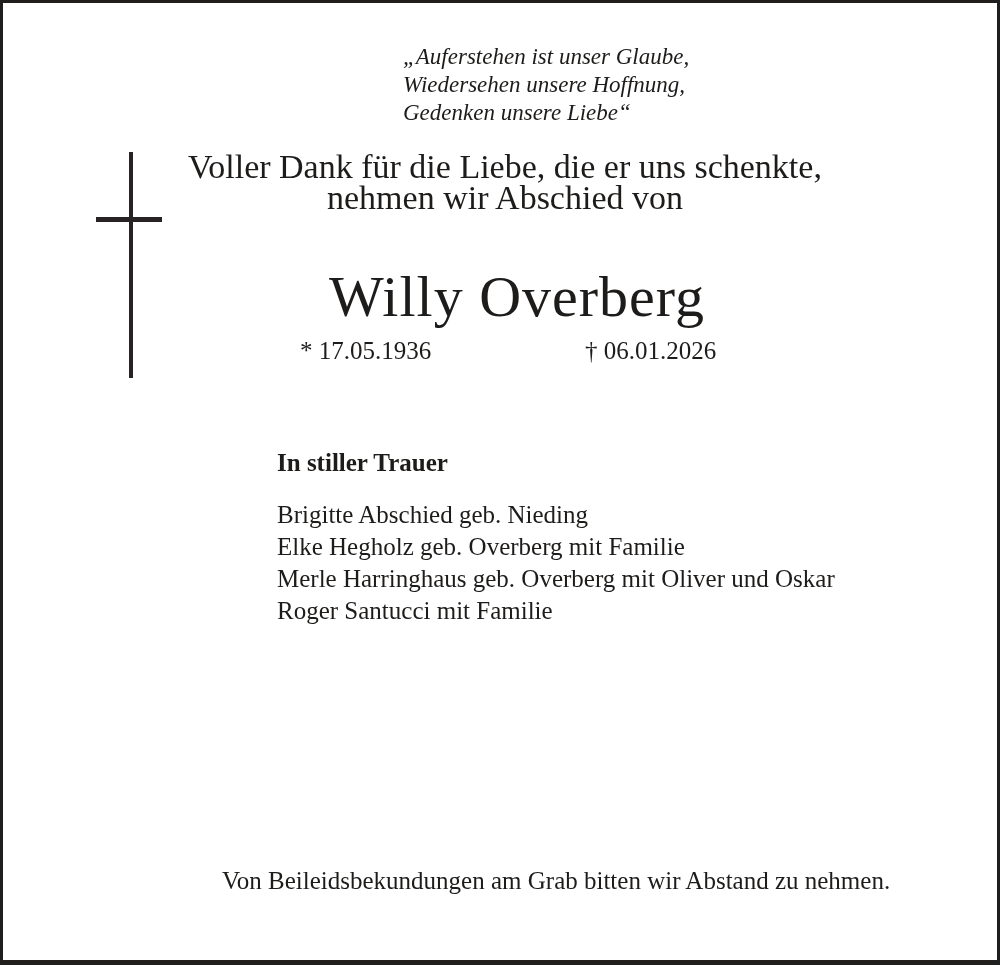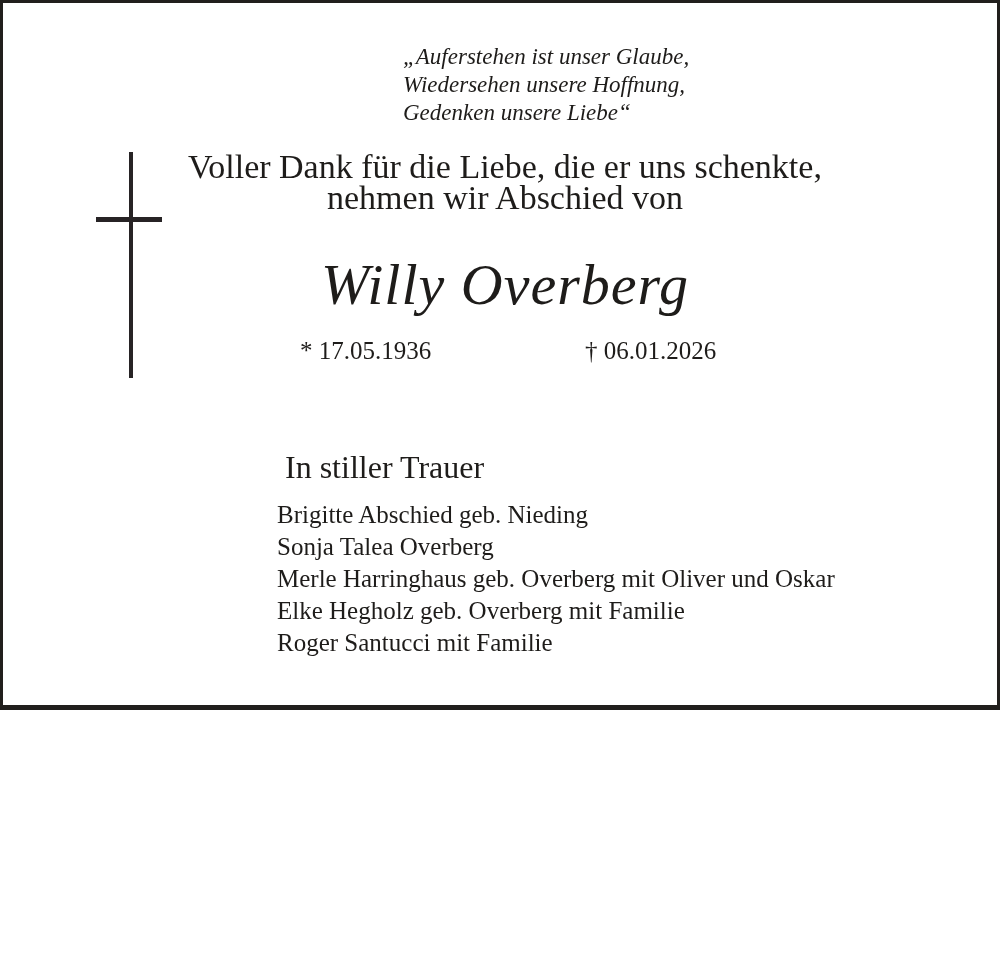--- a/index.html
+++ b/index.html
@@ -4,21 +4,21 @@
 <title>Traueranzeige</title>
 <style>
   html, body {
     margin: 0;
     padding: 0;
     background: #ffffff;
   }
   .page {
     position: relative;
     width: 1000px;
-    height: 710px;
+    height: 965px;
     box-sizing: border-box;
     background: #ffffff;
     border: 3px solid #211f1d;
     border-bottom-width: 5px;
     font-family: "Liberation Serif", "DejaVu Serif", serif;
     color: #1e1c1a;
     overflow: hidden;
   }
 
   
@@ -52,37 +52,36 @@
     text-align: center;
     font-size: 34px;
     line-height: 31px;
     white-space: pre-line;
   }
 
   .name {
     position: absolute;
     left: 147px; top: 248px;
     width: 710px;
-    margin: 0;
+    margin: 12px;
     text-align: center;
     font-size: 58px;
     font-weight: normal;
     letter-spacing: 1px;
-    font-style: italic;
   }
 
   .date { position: absolute; top: 334px; font-size: 25px; }
   .date-birth { left: 297px; }
   .date-death { left: 582px; }
 
   .mourning-header {
     position: absolute;
-    left: 282px; top: 446px;
-    font-size: 32px;
-    font-weight: normal;
+    left: 274px; top: 446px;
+    font-size: 25px;
+    font-weight: bold;
   }
   .mourners {
     position: absolute;
     left: 274px; top: 496px;
     font-size: 25px;
     line-height: 32px;
   }
 
   .funeral {
     position: absolute;
@@ -117,21 +116,21 @@
 
   <h1 class="name">Willy Overberg</h1>
 
   <span class="date date-birth">* 17.05.1936</span>
   <span class="date date-death">† 06.01.2026</span>
 
   <div class="mourning-header">In stiller Trauer</div>
 
   <div class="mourners">
     <div class="mourner">Brigitte Abschied geb. Nieding</div>
-    <div class="mourner">Sonja Talea Overberg</div>
+    <div class="mourner">Elke Hegholz geb. Overberg mit Familie</div>
     <div class="mourner">Merle Harringhaus geb. Overberg mit Oliver und Oskar</div>
-    <div class="mourner">Elke Hegholz geb. Overberg mit Familie</div>
     <div class="mourner">Roger Santucci mit Familie</div>
   </div>
 
 
+  <div class="condolence">Von Beileidsbekundungen am Grab bitten wir Abstand zu nehmen.</div>
 
 </div>
 
 </body></html>

